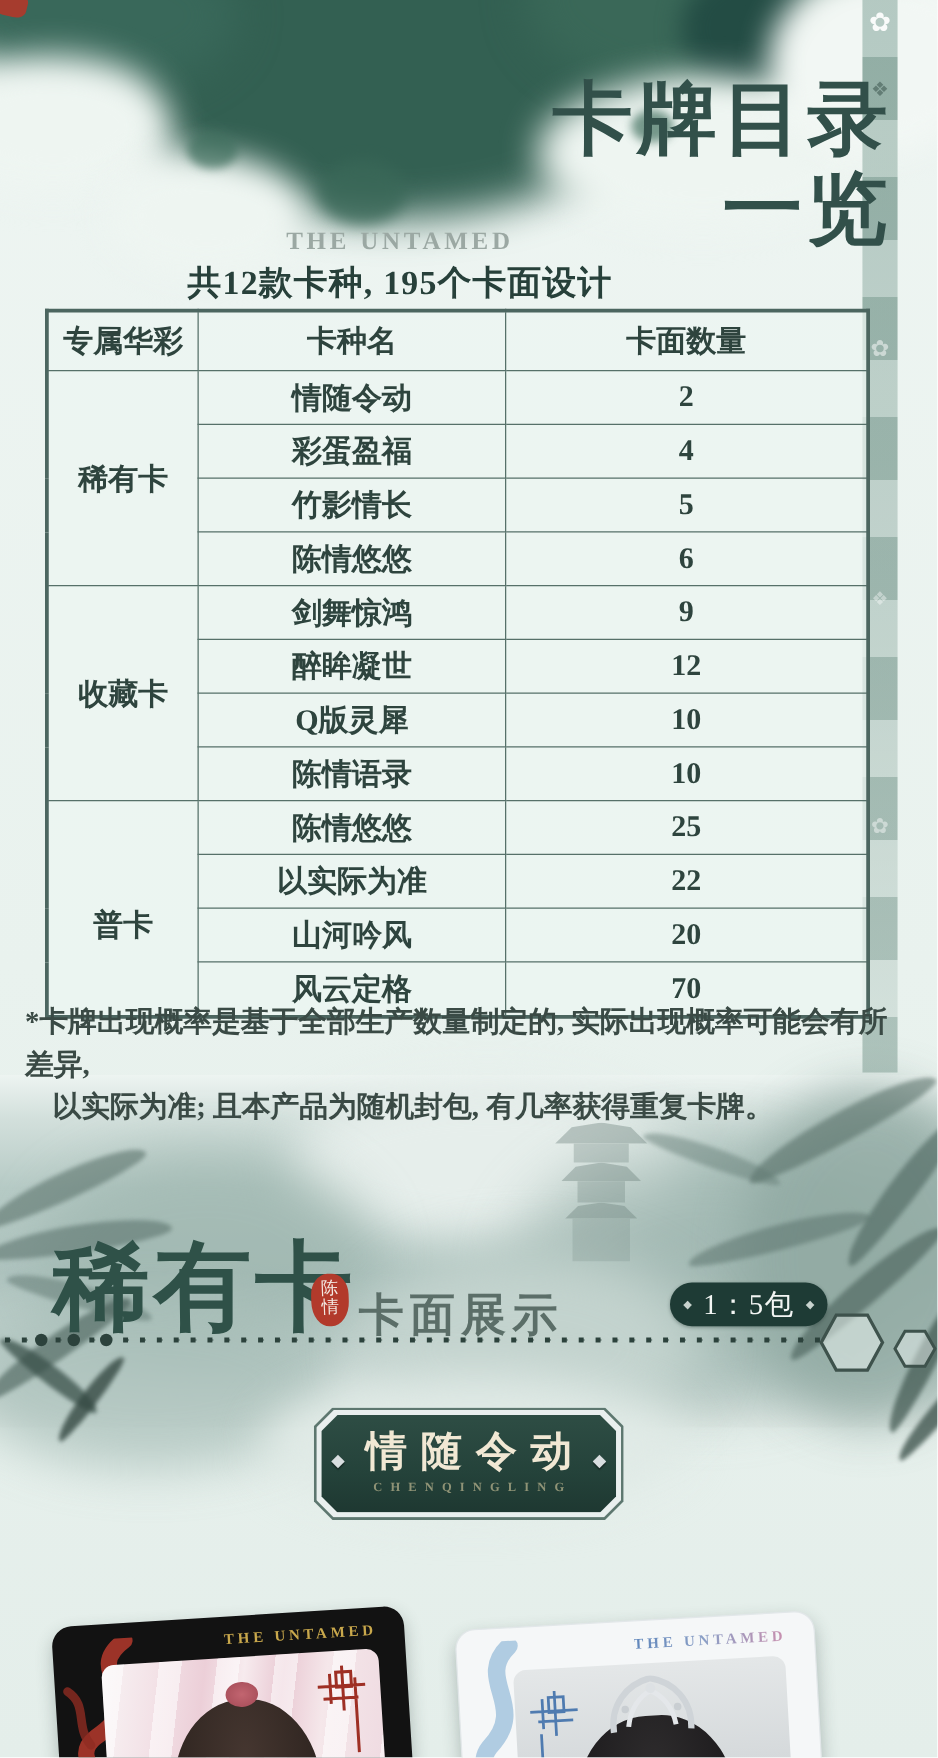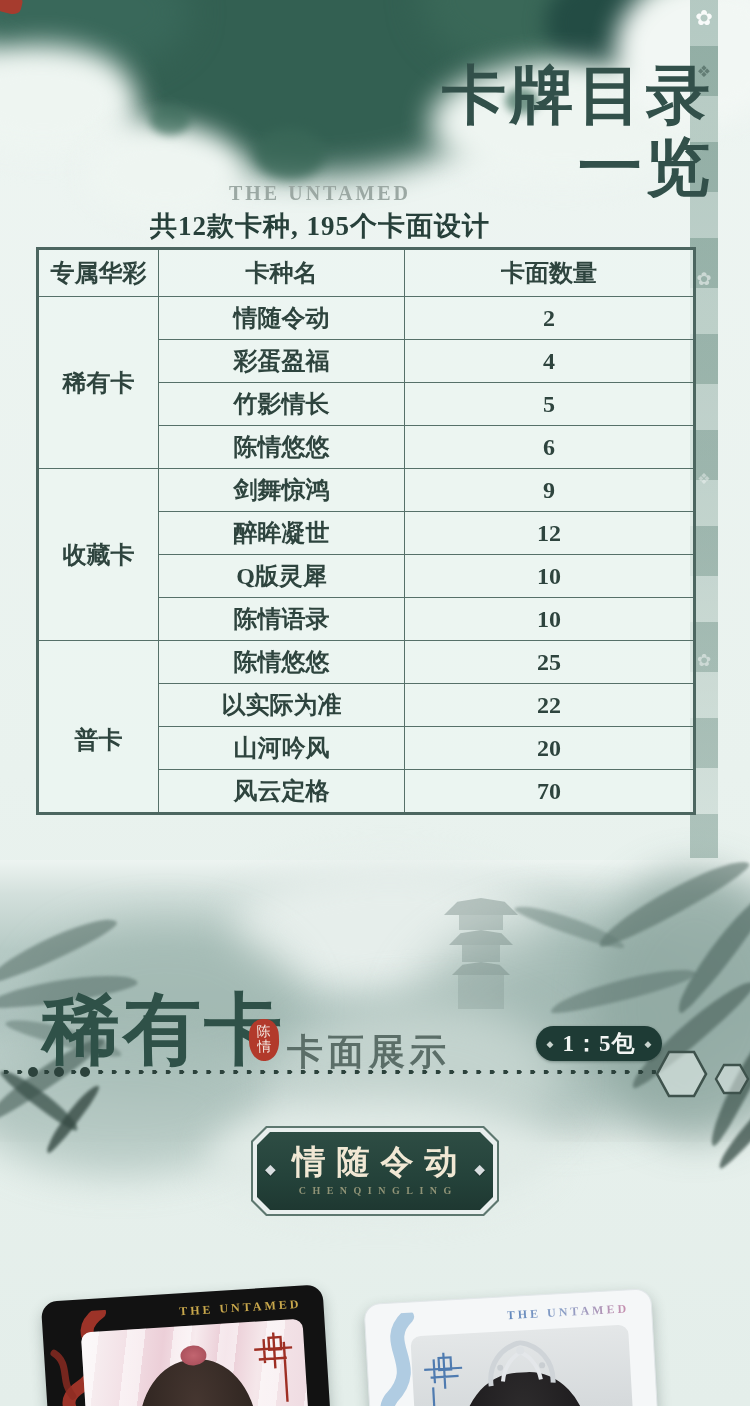--- a/index.html
+++ b/index.html
@@ -57,21 +57,21 @@
   .rare{position:absolute;left:42px;top:978px;font-size:78px;font-weight:700;letter-spacing:3px;
         color:#2f5148;z-index:3;}
   .seal{position:absolute;left:249px;top:1019px;width:30px;height:42px;background:#b23a2b;
         border-radius:45% 45% 48% 48%/40% 40% 46% 46%;transform:rotate(-2deg);z-index:3;
         color:#f3e9e2;font-size:14px;line-height:15px;text-align:center;padding-top:5px;box-sizing:border-box;}
   .showcase{position:absolute;left:287px;top:1028px;font-size:36px;font-weight:600;letter-spacing:5px;
         color:#5b6e68;z-index:3;}
   .pill{position:absolute;left:536px;top:1026px;width:126px;height:35px;border-radius:18px;
         background:#1e3b35;display:flex;align-items:center;justify-content:center;gap:9px;z-index:3;
         box-shadow:0 1px 3px rgba(30,50,45,.4);}
-  .pill .txt{color:#f2f5f3;font-size:23px;font-weight:700;letter-spacing:1px;}
+  .pill .txt{color:#f2f5f3;font-size:23px;font-weight:400;letter-spacing:1px;}
   .pill .dmd{color:#c8d3ce;font-size:9px;}
 
   
   .dotline{position:absolute;left:0;top:1066px;width:656px;height:12px;z-index:3;
         background-image:radial-gradient(circle 2.4px at 6px 6px,#2c423c 97%,transparent 100%);
         background-size:13.5px 12px;background-repeat:repeat-x;}
   .bigdot{position:absolute;top:1067px;width:10px;height:10px;border-radius:50%;background:#2c423c;z-index:3;}
 
   
   .plaque{position:absolute;left:375px;top:1126px;transform:translateX(-50%);width:248px;height:90px;z-index:3;
@@ -211,20 +211,24 @@
           <td>山河吟风</td>
           <td>20</td>
         </tr>
         <tr>
           <td>风云定格</td>
           <td>70</td>
         </tr>
       </tbody>
   </table>
 
+  <div class="footnote">
+    <div class="l1">*卡牌出现概率是基于全部生产数量制定的, 实际出现概率可能会有所差异,</div>
+    <div class="l2">以实际为准; 且本产品为随机封包, 有几率获得重复卡牌。</div>
+  </div>
 
   <div class="mist">
     <div class="blob" style="left:230px;top:5px;width:320px;height:130px;background:#e6eeeb;filter:blur(18px);"></div>
     <div class="blob" style="left:30px;top:60px;width:270px;height:170px;background:#9db5ae;filter:blur(22px);opacity:.65;"></div>
     <div class="blob" style="left:410px;top:55px;width:310px;height:210px;background:#9fb6b0;filter:blur(24px);opacity:.7;"></div>
     <div class="blob" style="left:590px;top:10px;width:210px;height:270px;background:#8fa8a1;filter:blur(20px);opacity:.8;"></div>
     <div class="blob" style="left:-30px;top:175px;width:300px;height:140px;background:#a9bfb9;filter:blur(20px);opacity:.75;"></div>
     <div class="blob" style="left:290px;top:140px;width:270px;height:160px;background:#c3d3ce;filter:blur(22px);"></div>
     <div class="blob" style="left:210px;top:240px;width:340px;height:110px;background:#e0eae6;filter:blur(18px);"></div>
 

